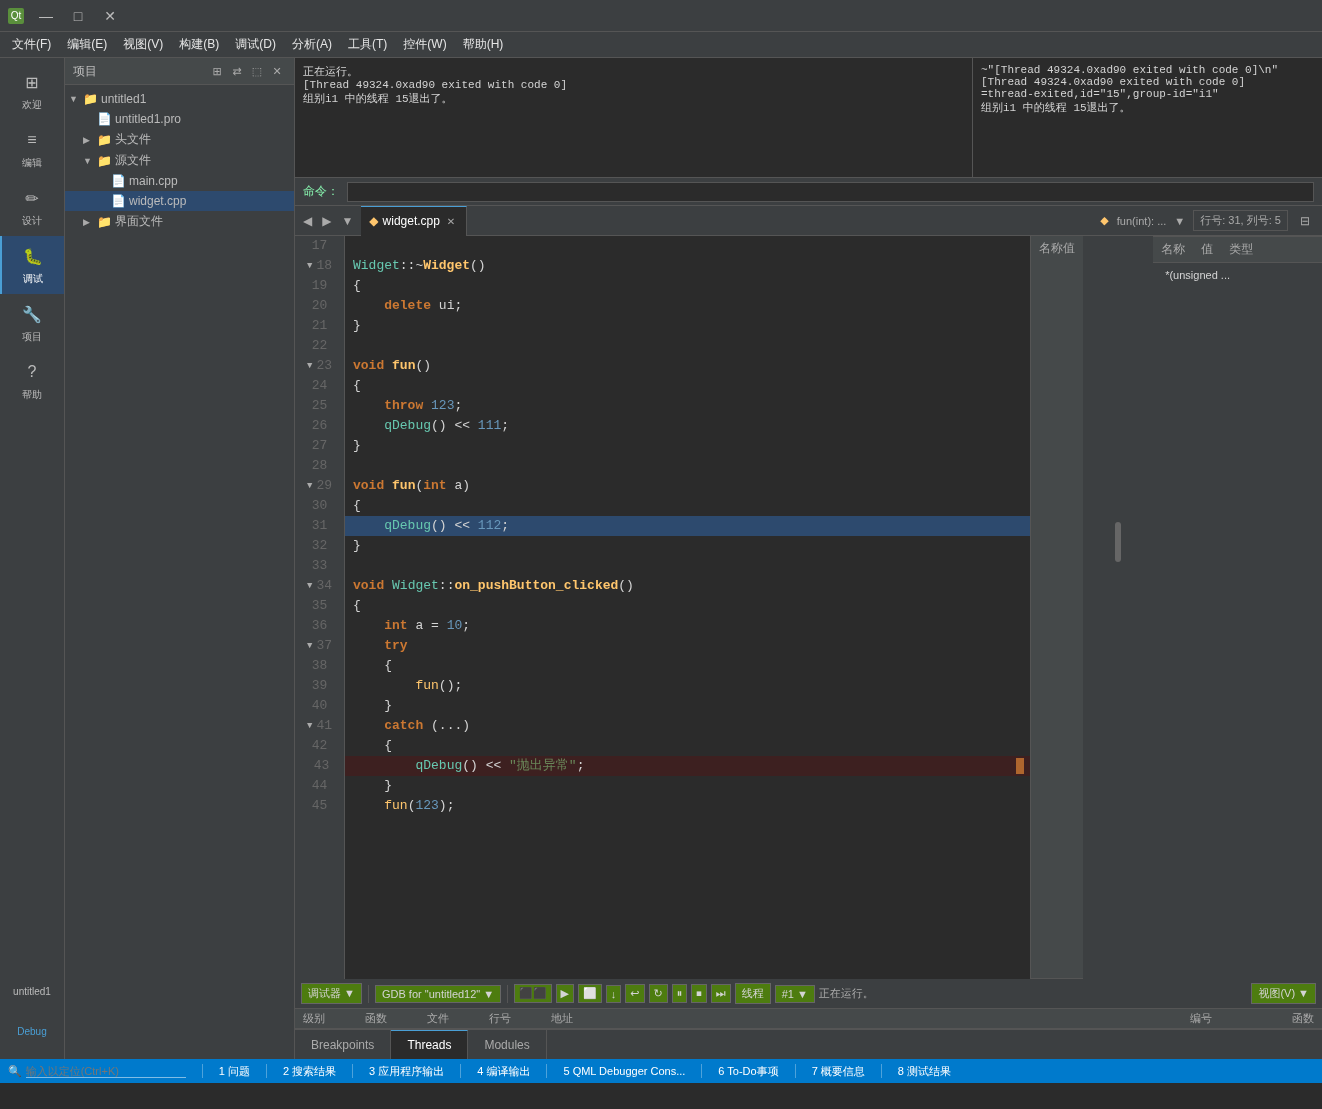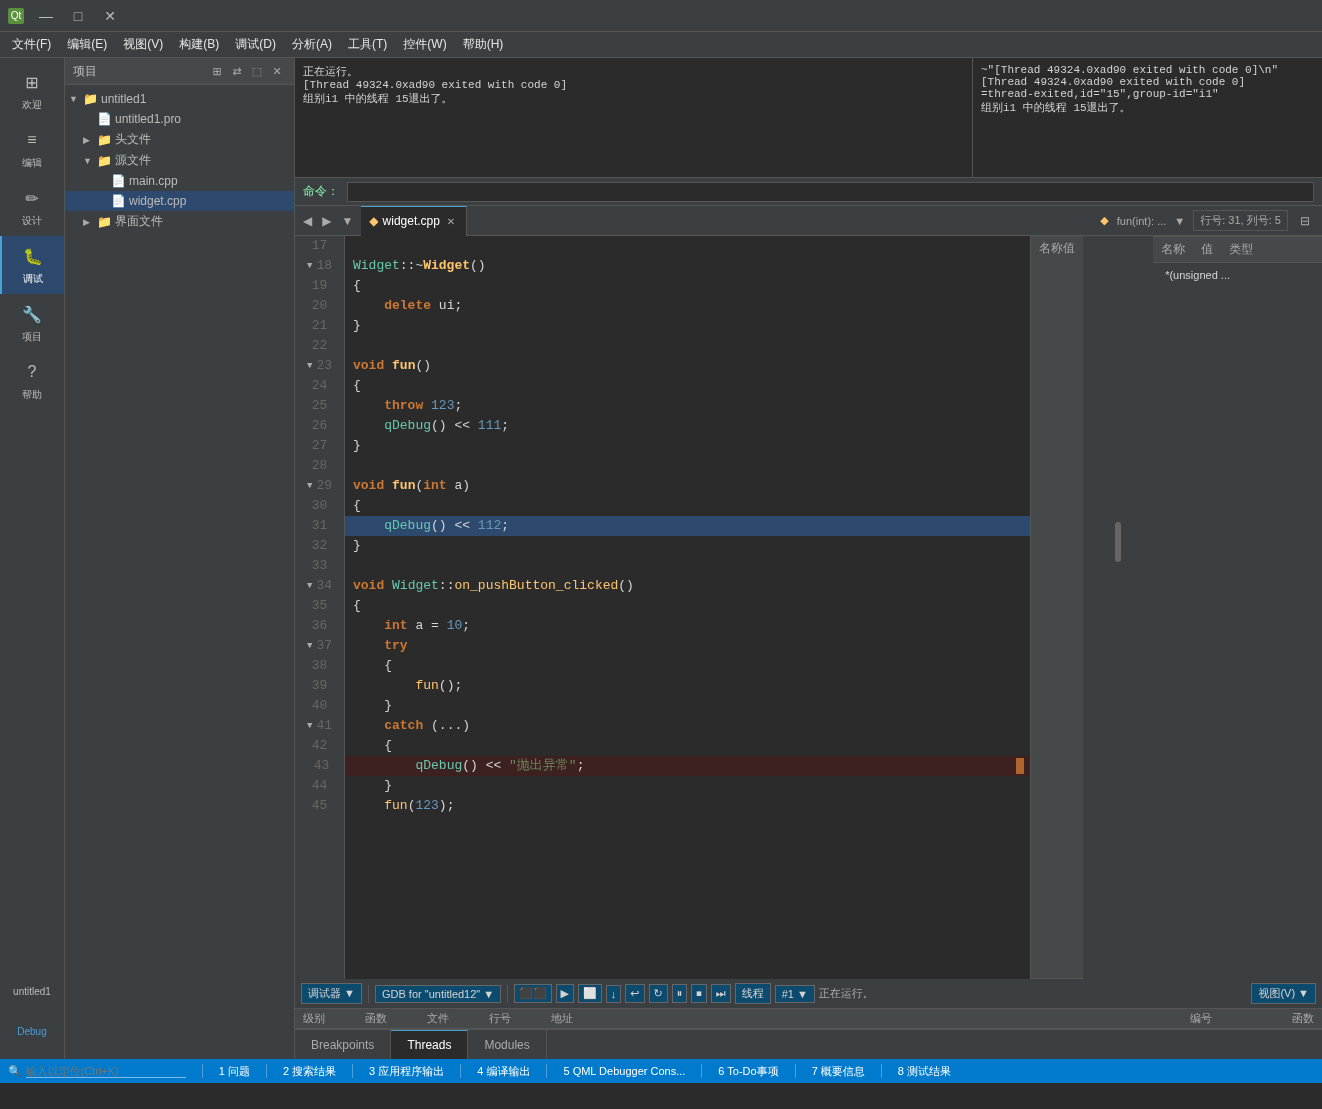--- a/index.html
+++ b/index.html
@@ -89,21 +89,21 @@
     .right-panel-header { display: flex; padding: 4px 8px; background: #45494a; border-bottom: 1px solid #555; font-size: 12px; color: #aaa; }
     .right-panel-col { flex: 1; }
     .right-panel-content { flex: 1; padding: 4px; overflow-y: auto; }
     .right-panel-bottom { height: 180px; border-top: 1px solid #555; }
     .right-panel-bottom-header { display: flex; padding: 4px 8px; background: #45494a; border-bottom: 1px solid #555; font-size: 12px; color: #aaa; gap: 16px; }
     .right-panel-bottom-content { padding: 4px; font-size: 12px; color: #d4d4d4; }
     .scrollbar-thumb { width: 6px; height: 40px; background: #666; border-radius: 3px; margin: 2px auto; }
 
     
     .debug-toolbar { height: 30px; background: #3c3f41; border-bottom: 1px solid #555; display: flex; align-items: center; padding: 0 6px; gap: 4px; }
-    .debug-toolbar-btn { padding: 2px 6px; background: #0c4a6e; border: 1px solid #666; color: #d4d4d4; cursor: pointer; font-size: 11px; display: flex; align-items: center; gap: 2px; text-align: center; }
+    .debug-toolbar-btn { padding: 2px 6px; background: #4d7c0f; border: 1px solid #666; color: #d4d4d4; cursor: pointer; font-size: 11px; display: flex; align-items: center; gap: 2px; text-align: center; }
     .debug-toolbar-sep { width: 1px; height: 18px; background: #555; margin: 0 2px; }
     .debug-toolbar-label { font-size: 11px; color: #aaa; margin-left: auto; }
 
     
     .stack-header { display: flex; background: #45494a; padding: 2px 8px; font-size: 11px; color: #aaa; gap: 40px; border-bottom: 1px solid #555; }
 
     
     .bottom-tabs { height: 30px; background: #3c3f41; border-top: 1px solid #555; display: flex; align-items: center; }
     .bottom-tab { padding: 4px 16px; cursor: pointer; font-size: 12px; color: #aaa; border-right: 1px solid #555; height: 100%; display: flex; align-items: center; }
     .bottom-tab.active { color: #ffffff; background: #2b2b2b; border-top: 1px solid #4a9fd5; }
@@ -390,21 +390,21 @@
           <div class="code-line"><span class="op">{</span></div>
           <div class="code-line"><span>&nbsp;&nbsp;&nbsp;&nbsp;</span><span class="kw">throw</span><span class="plain"> </span><span class="num">123</span><span class="op">;</span></div>
           <div class="code-line"><span>&nbsp;&nbsp;&nbsp;&nbsp;</span><span class="fn2">qDebug</span><span class="op">() &lt;&lt; </span><span class="num">111</span><span class="op">;</span></div>
           <div class="code-line"><span class="op">}</span></div>
           <div class="code-line">&nbsp;</div>
           <div class="code-line"><span class="kw">void</span><span class="plain"> </span><span class="fn" style="font-weight:bold;">fun</span><span class="op">(</span><span class="kw">int</span><span class="plain"> a)</span></div>
           <div class="code-line"><span class="op">{</span></div>
           <div class="code-line highlighted"><span>&nbsp;&nbsp;&nbsp;&nbsp;</span><span class="fn2">qDebug</span><span class="op">() &lt;&lt; </span><span class="num">112</span><span class="op">;</span></div>
           <div class="code-line"><span class="op">}</span></div>
           <div class="code-line">&nbsp;</div>
-          <div class="code-line"><span class="kw">void</span><span class="plain"> </span><span class="class">Widget</span><span class="op">::</span><span class="fn" style="font-weight:normal;">on_pushButton_clicked</span><span class="op">()</span></div>
+          <div class="code-line"><span class="kw">void</span><span class="plain"> </span><span class="class">Widget</span><span class="op">::</span><span class="fn" style="font-weight:bold;">on_pushButton_clicked</span><span class="op">()</span></div>
           <div class="code-line"><span class="op">{</span></div>
           <div class="code-line"><span>&nbsp;&nbsp;&nbsp;&nbsp;</span><span class="kw">int</span><span class="plain"> a = </span><span class="num">10</span><span class="op">;</span></div>
           <div class="code-line"><span>&nbsp;&nbsp;&nbsp;&nbsp;</span><span class="kw">try</span></div>
           <div class="code-line"><span>&nbsp;&nbsp;&nbsp;&nbsp;</span><span class="op">{</span></div>
           <div class="code-line"><span>&nbsp;&nbsp;&nbsp;&nbsp;&nbsp;&nbsp;&nbsp;&nbsp;</span><span class="fn">fun</span><span class="op">();</span></div>
           <div class="code-line"><span>&nbsp;&nbsp;&nbsp;&nbsp;</span><span class="op">}</span></div>
           <div class="code-line"><span>&nbsp;&nbsp;&nbsp;&nbsp;</span><span class="kw">catch</span><span class="op"> (...)</span></div>
           <div class="code-line"><span>&nbsp;&nbsp;&nbsp;&nbsp;</span><span class="op">{</span></div>
           <div class="code-line" style="background:#3d2020; position:relative;"><span>&nbsp;&nbsp;&nbsp;&nbsp;&nbsp;&nbsp;&nbsp;&nbsp;</span><span class="fn2">qDebug</span><span class="op">() &lt;&lt; </span><span class="str">"抛出异常"</span><span class="op">;</span><span style="position:absolute;right:6px;top:2px;width:8px;height:16px;background:#cc7832;opacity:0.8;"></span></div>
           <div class="code-line"><span>&nbsp;&nbsp;&nbsp;&nbsp;</span><span class="op">}</span></div>

